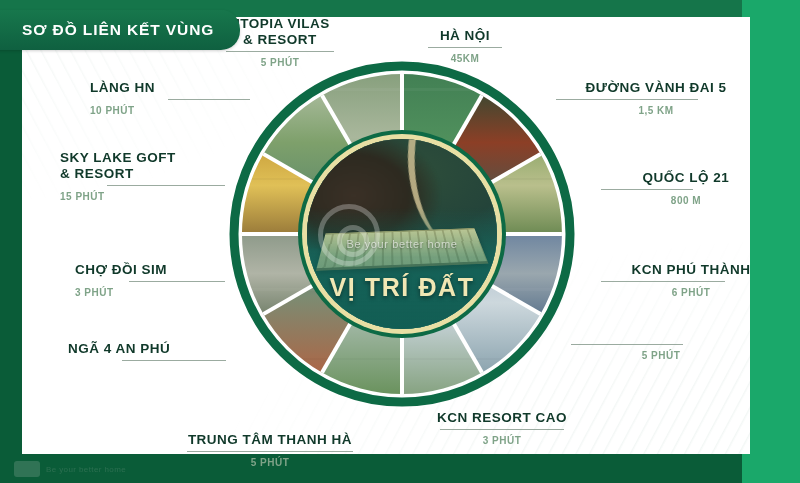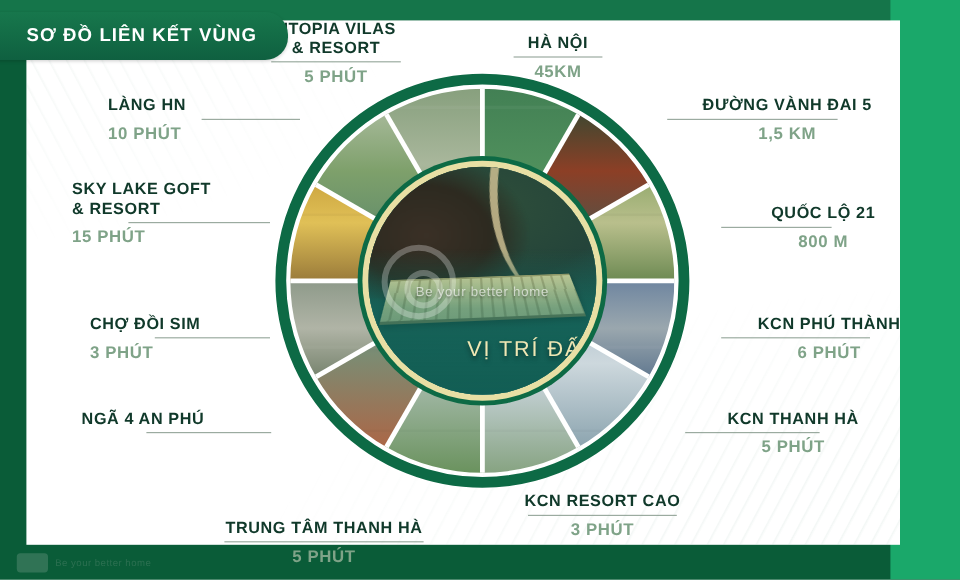--- a/index.html
+++ b/index.html
@@ -110,21 +110,21 @@
     display:block;
   }
   .label .rule {
     height:1.4px;
     background:#7a8f80;
     margin:3px 0 3px auto;
     opacity:.75;
   }
   .label .val {
     color:#7fa388;
-    font-size:14px;
+    font-size:10px;
     font-weight:bold;
     letter-spacing:.5px;
     line-height:16px;
     display:block;
   }
   .label.lt { }
   .label.lt .rule { margin-left:auto; margin-right:0; }
   .label.rt { text-align:center;margin-left:20px; }
   .label.rt .rule { margin-left:0; margin-right:auto; }
   .label.ct { text-align:center; }
@@ -208,24 +208,24 @@
   }
   #hub-wm-logo:after {
     content:"";
     position:absolute; left:14px; top:16px;
     width:22px; height:22px;
     border:5px solid rgba(255,255,255,.28);
     border-radius:50%;
   }
   #hub-title {
     position:absolute; left:0; right:0; bottom:14%;
-    text-align:right;
+    text-align:center;
     color:#f0e7b4;
-    font-size:18px;
-    font-weight:normal;
+    font-size:25px;
+    font-weight:bold;
     letter-spacing:1.6px;
     text-shadow:0 2px 4px rgba(0,0,0,.45);
   }
 </style>
 </head>
 <body>
 
 <div id="frame">
   <div id="frame-topstrip"></div>
   <div id="frame-right"></div>
@@ -288,21 +288,20 @@
     <div class="rule" style="width:124px;"></div>
     <span class="val">6 PHÚT</span>
   </div>
 
   <div class="label lt" style="left:68px; top:341px; width:158px;">
     <span class="ttl">NGÃ 4 AN PHÚ</span>
     <div class="rule" style="width:104px;"></div>
   </div>
 
   <div class="label rt" style="left:551px; top:341px; width:180px;">
-    <span class="ttl">KCN THANH HÀ</span>
     <div class="rule" style="width:112px;"></div>
     <span class="val">5 PHÚT</span>
   </div>
 
   <div class="label ct" style="left:160px; top:432px; width:220px;text-align:center;">
     <span class="ttl">TRUNG TÂM THANH HÀ</span>
     <div class="rule" style="width:166px;"></div>
     <span class="val">5 PHÚT</span>
   </div>
 

